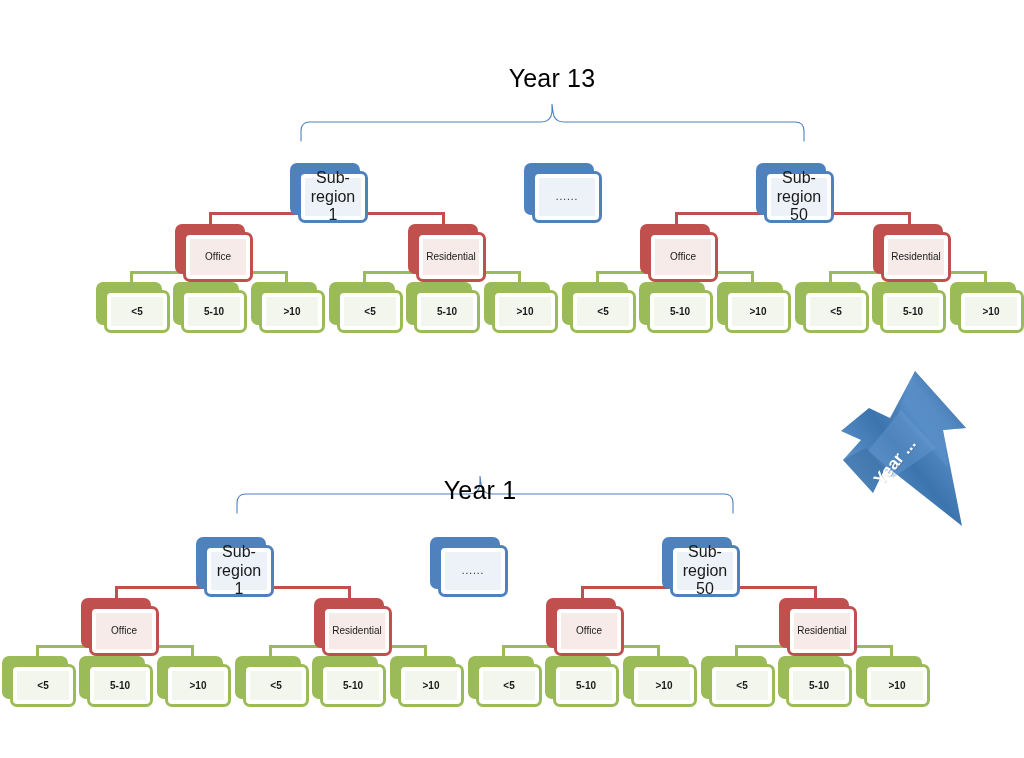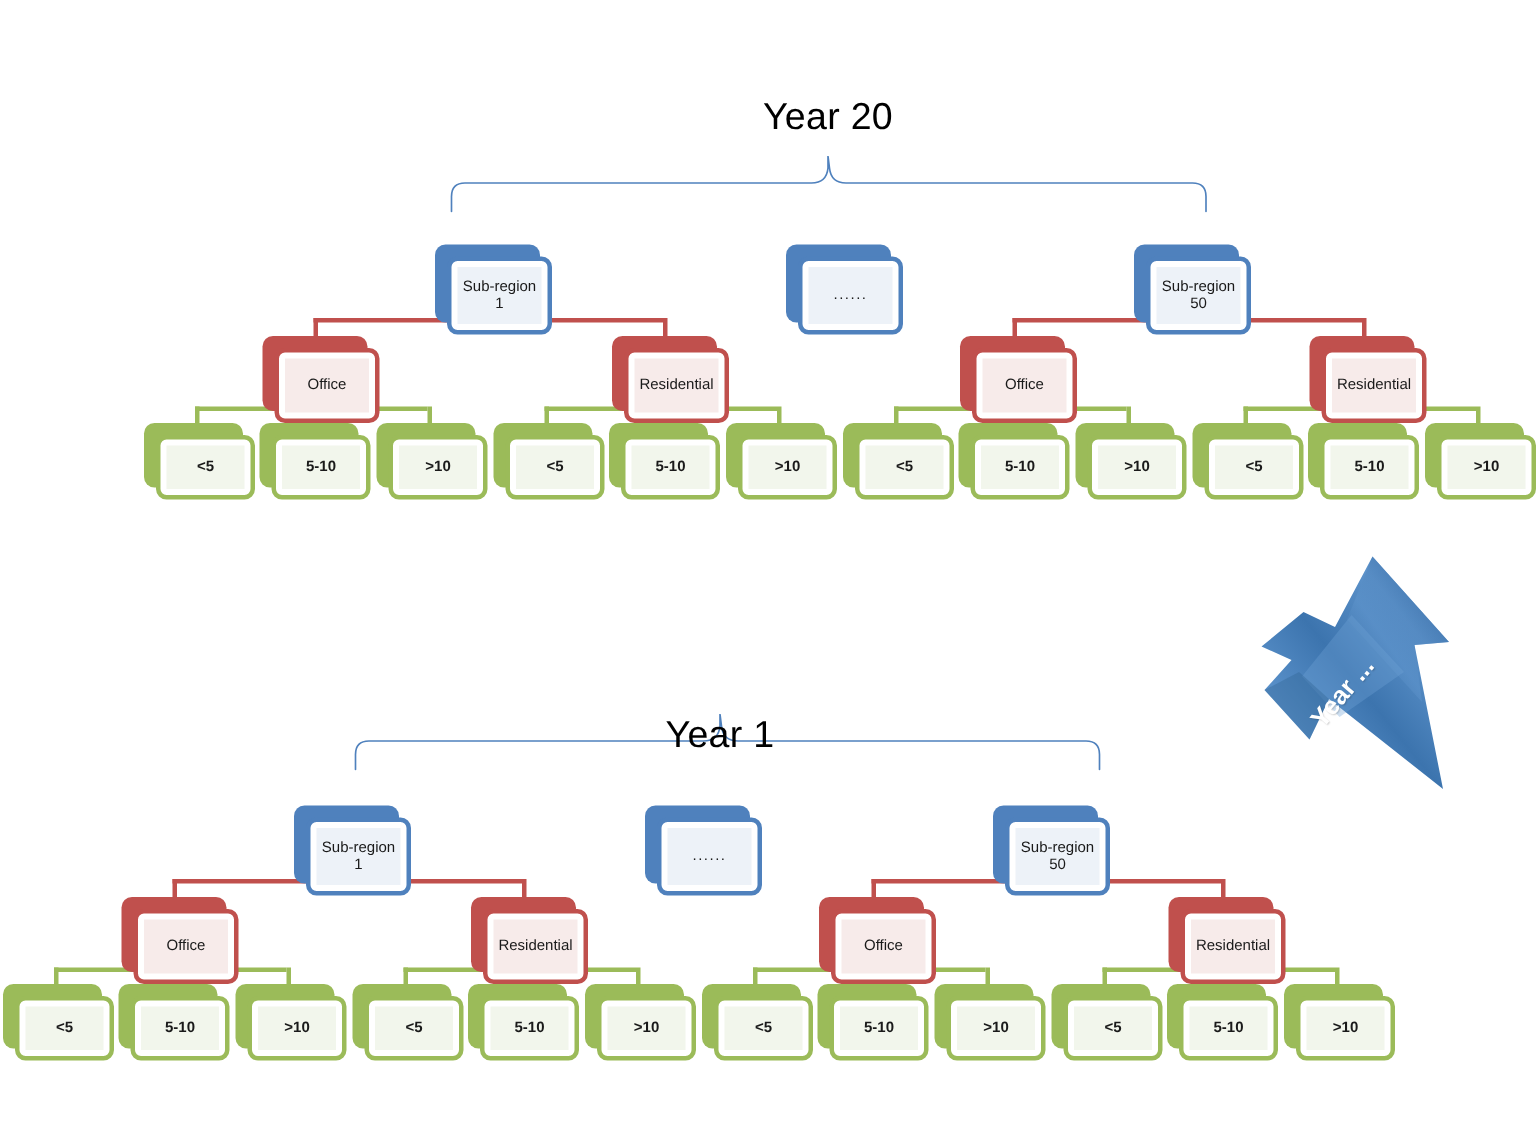--- a/index.html
+++ b/index.html
@@ -74,21 +74,21 @@
     display: flex;
     align-items: center;
     justify-content: center;
     text-align: center;
     line-height: 1.15;
   }
 
   
   .node-blue .card-back  { background: #4F81BD; }
   .node-blue .card-front { background: #FFFFFF; border: 3px solid #4F81BD; }
-  .node-blue .card-inner { background: #EDF2F8; color: #1A1A1A; font-size: 10px; }
+  .node-blue .card-inner { background: #EDF2F8; color: #1A1A1A; font-size: 16px; }
 
   
   .node-dots .card-back  { background: #4F81BD; }
   .node-dots .card-front { background: #FFFFFF; border: 3px solid #4F81BD; }
   .node-dots .card-inner { background: #EDF2F8; color: #1A1A1A; font-size: 10px;
                            letter-spacing: 1px; }
 
   
   .node-red .card-back  { background: #C0504D; }
   .node-red .card-front { background: #FFFFFF; border: 3px solid #C0504D; }
@@ -163,21 +163,21 @@
 
     <polygon points="77,3 128,60 105,62 110,100 60,45" fill="url(#gradHead)" opacity="0.55"></polygon>
 
     <polygon points="63,42 98,80 55,110 30,83" fill="#6FA3D8" opacity="0.35"></polygon>
 
     <polygon points="5,92 35,125 48,98 28,80" fill="#2E608F" opacity="0.35"></polygon>
   </svg>
 
   <div class="arrow-label" style="left:868px; top:452px; transform: rotate(-50deg);">Year ...</div>
 
-<div class="year-title" style="left: 492px; top: 64px; width: 120px;">Year 20</div>
+<div class="year-title" style="left: 492px; top: 64px; width: 120px;">Year 13</div>
     <div class="conn conn-h red" style="left: 209px; top: 212px; width: 233px;"></div>
     <div class="conn conn-v red" style="left: 209px; top: 212px; height: 14px;"></div>
     <div class="conn conn-v red" style="left: 442px; top: 212px; height: 14px;"></div>
     <div class="conn conn-v red" style="left: 325px; top: 205px; height: 10px;"></div>
     <div class="conn conn-h red" style="left: 675px; top: 212px; width: 233px;"></div>
     <div class="conn conn-v red" style="left: 675px; top: 212px; height: 14px;"></div>
     <div class="conn conn-v red" style="left: 908px; top: 212px; height: 14px;"></div>
     <div class="conn conn-v red" style="left: 792px; top: 205px; height: 10px;"></div>
     <div class="conn conn-h green" style="left: 130px; top: 271px; width: 155px;"></div>
     <div class="conn conn-v green" style="left: 130px; top: 271px; height: 13px;"></div>

